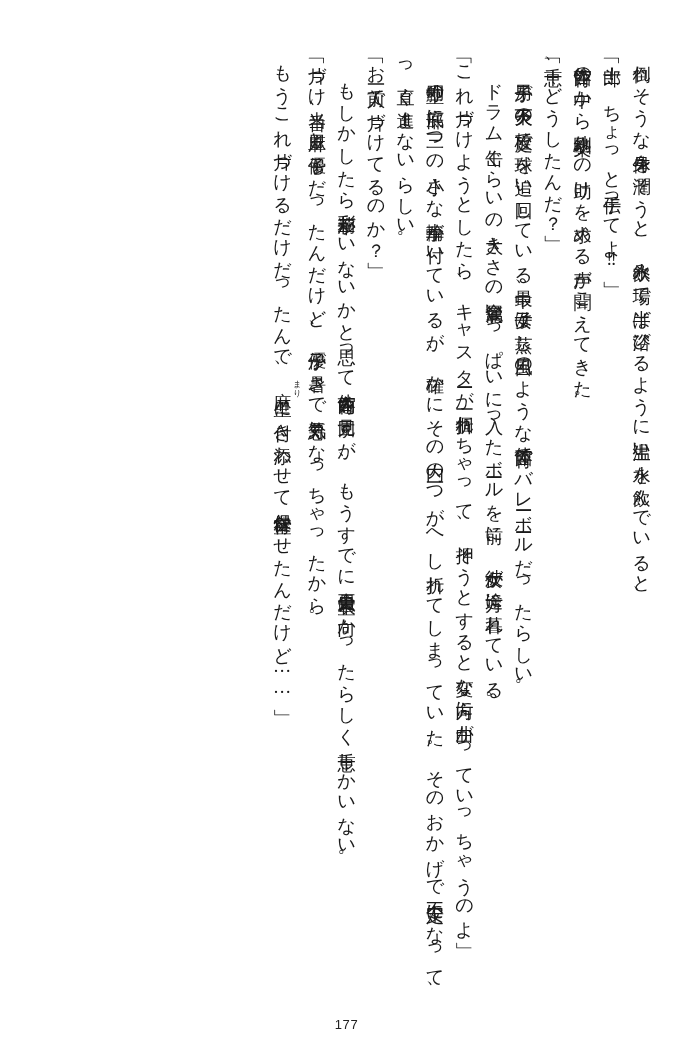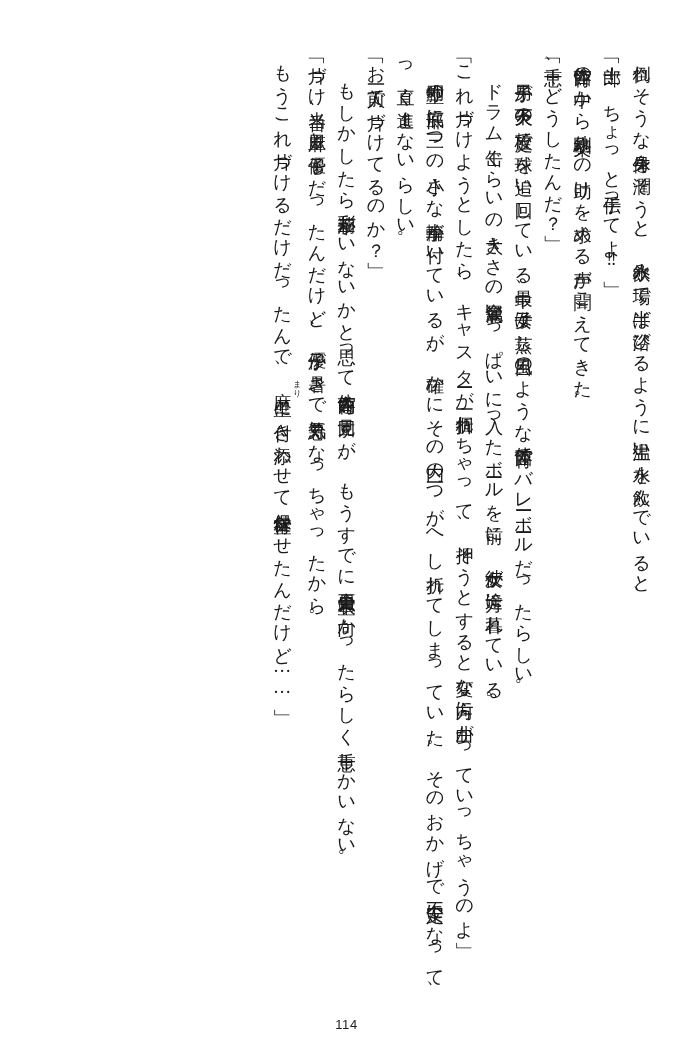--- a/index.html
+++ b/index.html
@@ -95,15 +95,15 @@
     <p class="dialogue">「お前一人で片づけてるのか？」</p>
 
     <p>もしかしたら彩莉華がいないかと思って体育館内を見回すが、もうすでに全員更衣室に向かったらしく千恵しかいない。</p>
 
     <p class="dialogue"><span>「片づけ当番、麻里と優子もだったんだけど、優子が暑さで気分悪くなっちゃったから。</span></p>
 
     <p class="noindent">もうこれ片づけるだけだったんで、<ruby>麻里<rt>まり</rt></ruby>に付き添わせて保健室行かせたんだけど……」</p>
 
   </div>
 
-  <div id="page-number">114</div>
+  <div id="page-number">177</div>
 
 </div>
 
 </body></html>

